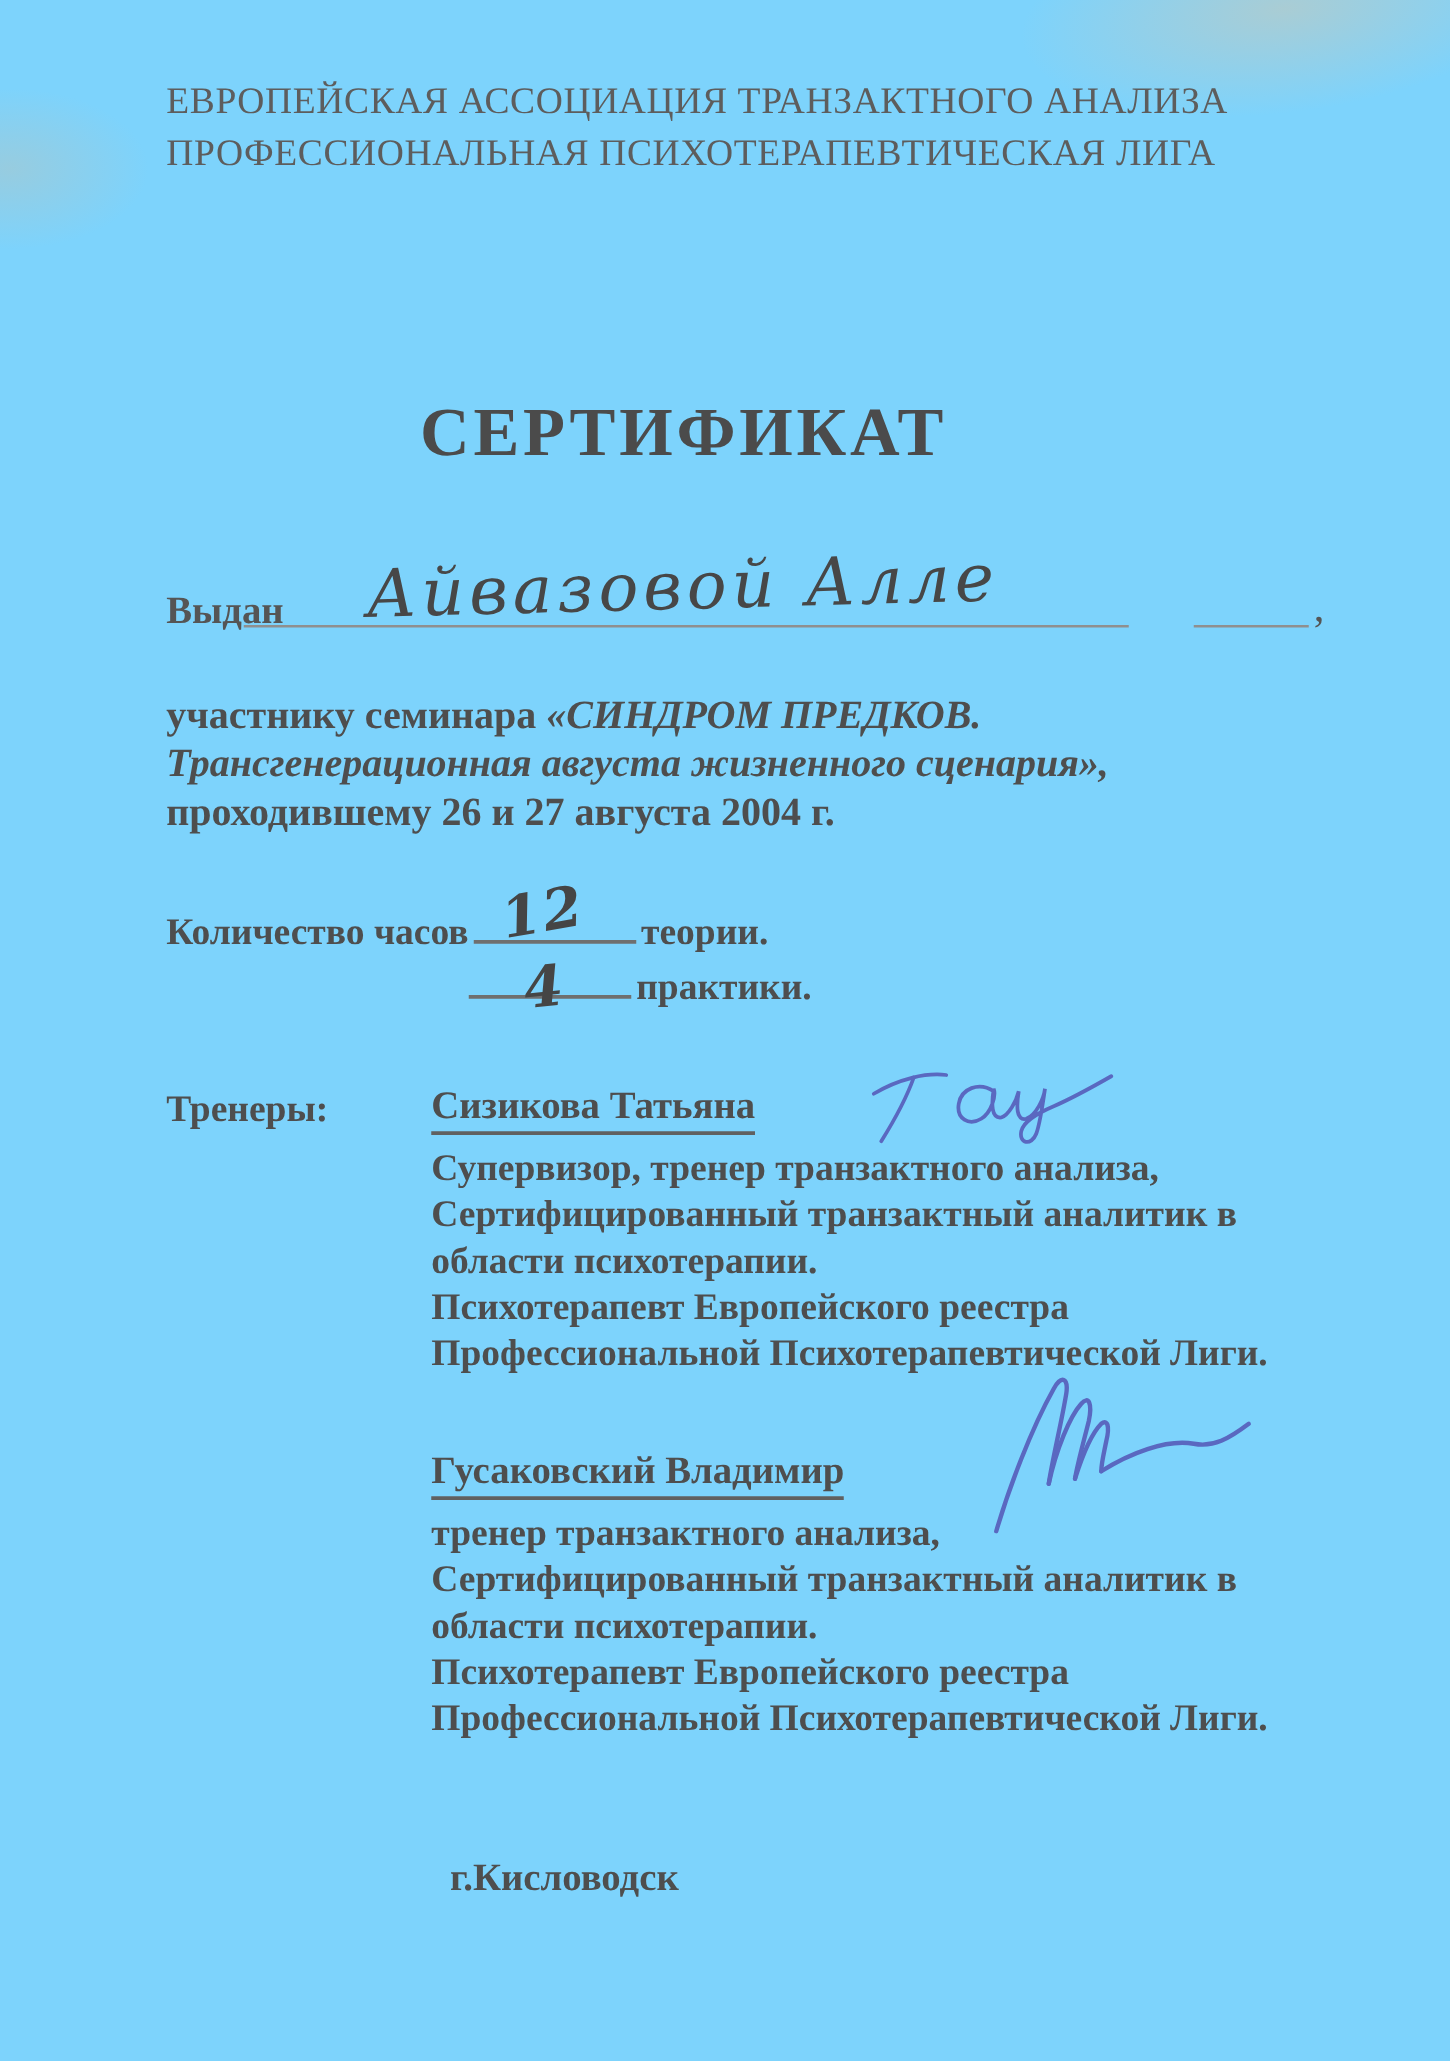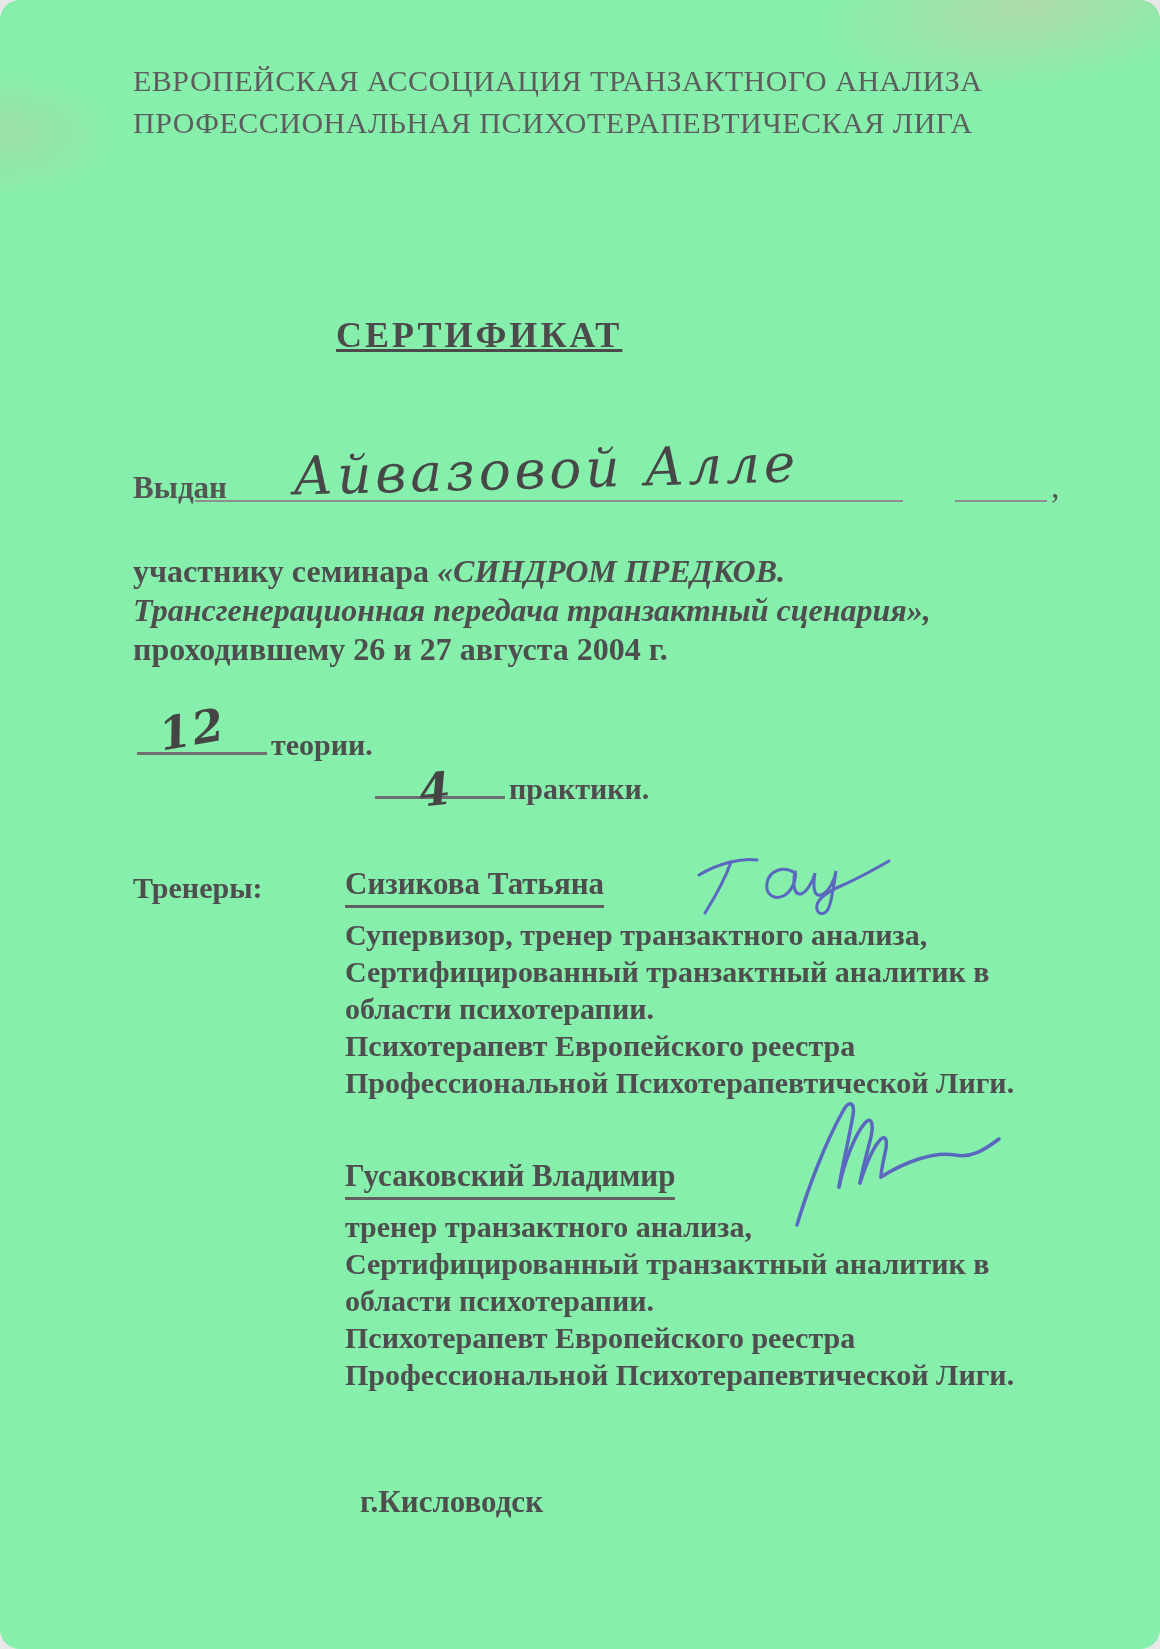--- a/index.html
+++ b/index.html
@@ -1,38 +1,38 @@
 <!DOCTYPE html>
 <html><head>
 <meta charset="utf-8">
 <style>
   html,body { margin:0; padding:0; background:#e8e8e8; }
   #page {
     position:relative; width:1160px; height:1649px; margin:0 auto;
-    background:#86efac; overflow:hidden;
-    font-family:"Liberation Serif", serif; color:#4f4f4f;border-radius:20px;
+    background:#7dd3fc; overflow:hidden;
+    font-family:"Liberation Serif", serif; color:#4f4f4f;
   }
   
   .smudge-tr {
     position:absolute; top:-30px; right:-60px; width:420px; height:130px;
     background:radial-gradient(ellipse at 55% 30%, rgba(214,198,172,0.5), rgba(214,198,172,0) 65%);
     transform:rotate(-7deg);
   }
   .speckle-left {
     position:absolute; top:70px; left:-40px; width:160px; height:130px;
     background:radial-gradient(ellipse at 30% 50%, rgba(205,190,165,0.33), rgba(205,190,165,0) 70%);
   }
   .header {
     position:absolute; left:133px; top:60px;
     font-size:30px; line-height:42px; color:#5d5d5d; letter-spacing:0.5px;
     white-space:nowrap;
   }
   .cert-title {
     position:absolute; left:336px; top:314px;
-    font-size:36px; font-weight:bold; letter-spacing:3px; color:#4b4b4b;text-decoration:underline;
+    font-size:55px; font-weight:bold; letter-spacing:3px; color:#4b4b4b;
   }
   .issued { position:absolute; left:133px; top:430px; width:934px; height:78px; }
   .issued-label { position:absolute; left:0; bottom:2px; font-size:31px; color:#555;font-weight:bold; }
   .iline1 { position:absolute; left:62px; width:708px; bottom:6px; border-bottom:2px solid #8f8f8f; height:0; }
   .iline2 { position:absolute; left:822px; width:92px; bottom:6px; border-bottom:2px solid #8f8f8f; height:0; }
   .issued-comma { position:absolute; left:918px; bottom:2px; font-size:34px; color:#555; }
   .issued-name {
     position:absolute; left:160px; bottom:8px;
     font-family:"DejaVu Serif", serif; font-style:italic;
     font-size:53px; letter-spacing:4px; color:#474747;
@@ -90,26 +90,27 @@
   <div class="issued">
     <span class="issued-label">Выдан</span>
     <span class="iline1"></span>
     <span class="iline2"></span>
     <span class="issued-name">Айвазовой Алле</span>
     <span class="issued-comma">,</span>
   </div>
 
   <div class="seminar">
     <div><span>участнику семинара </span><span class="ital">«СИНДРОМ ПРЕДКОВ.</span></div>
-    <div class="ital">Трансгенерационная передача транзактный сценария»,</div>
+    <div class="ital">Трансгенерационная августа жизненного сценария»,</div>
     <div>проходившему 26 и 27 августа 2004 г.</div>
   </div>
 
   <div class="hours">
     <div class="hours-row">
+      <span>Количество часов</span>
       <span class="hblank">
         <span class="hand-num hand-12">12</span>
       </span>
       <span>теории.</span>
     </div>
     <div class="hours-row second">
       <span class="hblank">
         <span class="hand-num hand-4">4</span>
       </span>
       <span>практики.</span>

